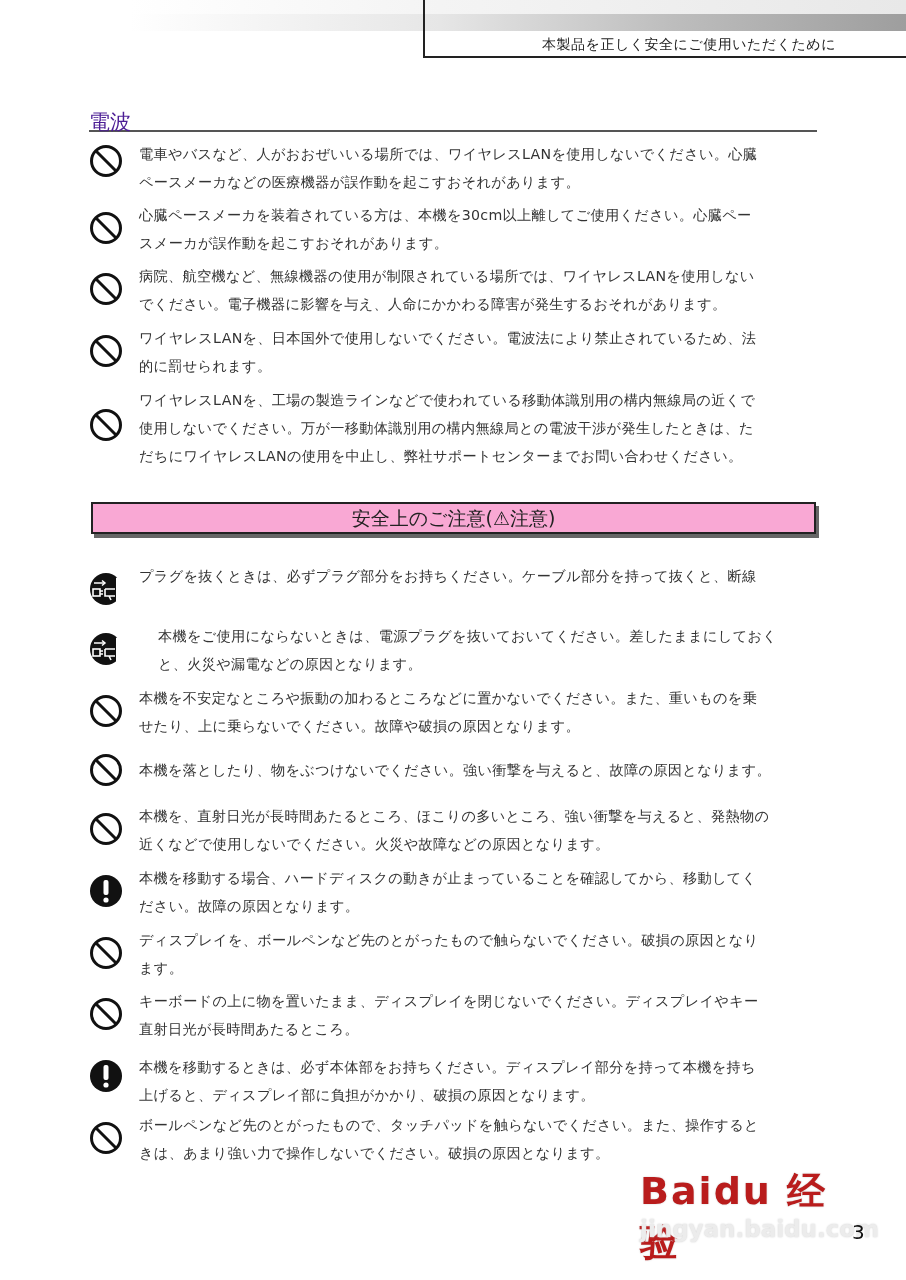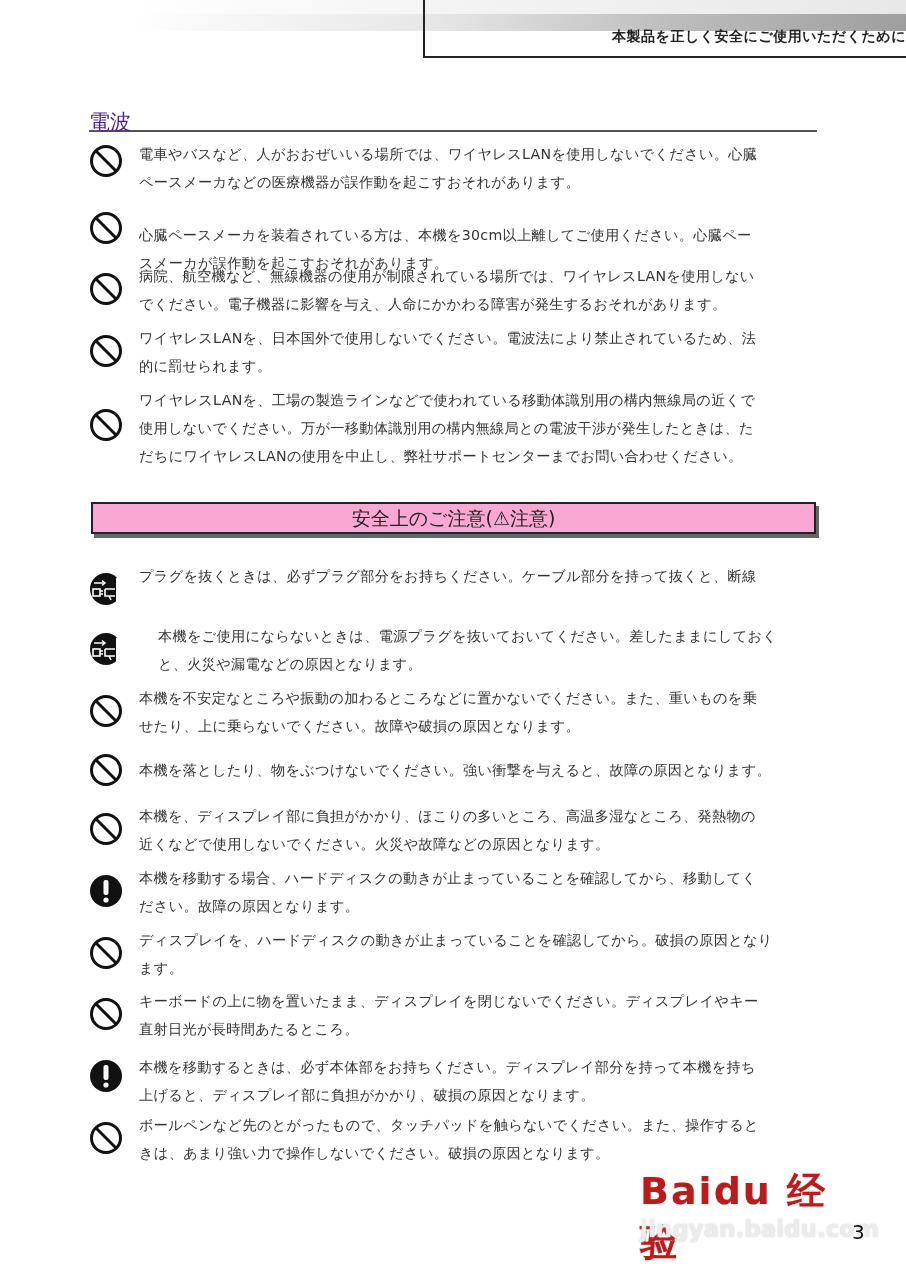--- a/index.html
+++ b/index.html
@@ -4,22 +4,22 @@
 <style>
   html, body { margin:0; padding:0; }
   body { width:906px; height:1280px; background:#ffffff; position:relative; overflow:hidden;
          font-family:"DejaVu Sans","Liberation Sans",sans-serif; color:#2a2a2a; }
   .hdr-grad-top { position:absolute; left:130px; top:0; width:776px; height:14px;
          background:linear-gradient(to right,#ffffff 0%,#f4f4f4 40%,#e8e8e8 100%); }
   .hdr-grad { position:absolute; left:130px; top:14px; width:776px; height:17px;
          background:linear-gradient(to right,#ffffff 0%,#e6e6e6 40%,#bdbdbd 70%,#9e9e9e 100%); }
   .hdr-box { position:absolute; left:423px; top:0; width:483px; height:58px;
          border-left:2px solid #222; border-bottom:2px solid #222; box-sizing:border-box; }
-  .hdr-title { position:absolute; left:425px; top:28px; width:481px; text-align:right;
-         box-sizing:border-box; font-size:14px; color:#222; letter-spacing:0.5px;font-weight:bold; }
+  .hdr-title { position:absolute; left:425px; top:36px; width:481px; text-align:right;
+         padding-right:70px; box-sizing:border-box; font-size:14px; color:#222; letter-spacing:0.5px; }
   .section-head { position:absolute; left:89px; top:108px; width:728px; height:22px;
          border-bottom:2px solid #555; font-size:21px; color:#4c1d95; }
   .item { position:absolute; left:89px; width:730px; }
   .item .icon { position:absolute; left:0; width:34px; height:34px; }
   .item .text { position:absolute; left:50px; width:680px; font-size:14.2px; line-height:28px;
          color:#333; letter-spacing:0.3px; }
   .banner { position:absolute; left:91px; top:502px; width:725px; height:32px;
          border:2px solid #222; box-sizing:border-box; background:#f9a8d4;
          box-shadow:3px 4px 0 #666; text-align:center; font-size:19px; line-height:28px; color:#222; }
   .page-num { position:absolute; left:852px; top:1220px; font-size:20px; color:#111; }
@@ -71,21 +71,21 @@
   <div class="text" style="top:0;">
     <div>電車やバスなど、人がおおぜいいる場所では、ワイヤレスLANを使用しないでください。心臓</div>
     <div>ペースメーカなどの医療機器が誤作動を起こすおそれがあります。</div>
   </div>
 </div>
 
 <div class="item" style="top:201px;">
   <svg class="icon" style="top:10px;">
       <use href="#sym-prohibit"></use>
     </svg>
-  <div class="text" style="top:0;margin-top:20px;">
+  <div class="text" style="top:0;">
     <div>心臓ペースメーカを装着されている方は、本機を30cm以上離してご使用ください。心臓ペー</div>
     <div>スメーカが誤作動を起こすおそれがあります。</div>
   </div>
 </div>
 
 <div class="item" style="top:262px;">
   <svg class="icon" style="top:10px;">
       <use href="#sym-prohibit"></use>
     </svg>
   <div class="text" style="top:0;">
@@ -153,41 +153,41 @@
   <div class="text" style="top:0;">
     <div>本機を落としたり、物をぶつけないでください。強い衝撃を与えると、故障の原因となります。</div>
   </div>
 </div>
 
 <div class="item" style="top:802px;">
   <svg class="icon" style="top:10px;">
       <use href="#sym-prohibit"></use>
     </svg>
   <div class="text" style="top:0;">
-    <div>本機を、ディスプレイ部に負担がかかり、ほこりの多いところ、高温多湿なところ、発熱物の</div>
+    <div>本機を、直射日光が長時間あたるところ、ほこりの多いところ、強い衝撃を与えると、発熱物の</div>
     <div>近くなどで使用しないでください。火災や故障などの原因となります。</div>
   </div>
 </div>
 
 <div class="item" style="top:864px;">
   <svg class="icon" style="top:10px;">
       <use href="#sym-mandatory"></use>
     </svg>
   <div class="text" style="top:0;">
     <div>本機を移動する場合、ハードディスクの動きが止まっていることを確認してから、移動してく</div>
     <div>ださい。故障の原因となります。</div>
   </div>
 </div>
 
 <div class="item" style="top:926px;">
   <svg class="icon" style="top:10px;">
       <use href="#sym-prohibit"></use>
     </svg>
   <div class="text" style="top:0;">
-    <div>ディスプレイを、ハードディスクの動きが止まっていることを確認してから。破損の原因となり</div>
+    <div>ディスプレイを、ボールペンなど先のとがったもので触らないでください。破損の原因となり</div>
     <div>ます。</div>
   </div>
 </div>
 
 <div class="item" style="top:987px;">
   <svg class="icon" style="top:10px;">
       <use href="#sym-prohibit"></use>
     </svg>
   <div class="text" style="top:0;">
     <div>キーボードの上に物を置いたまま、ディスプレイを閉じないでください。ディスプレイやキー</div>

